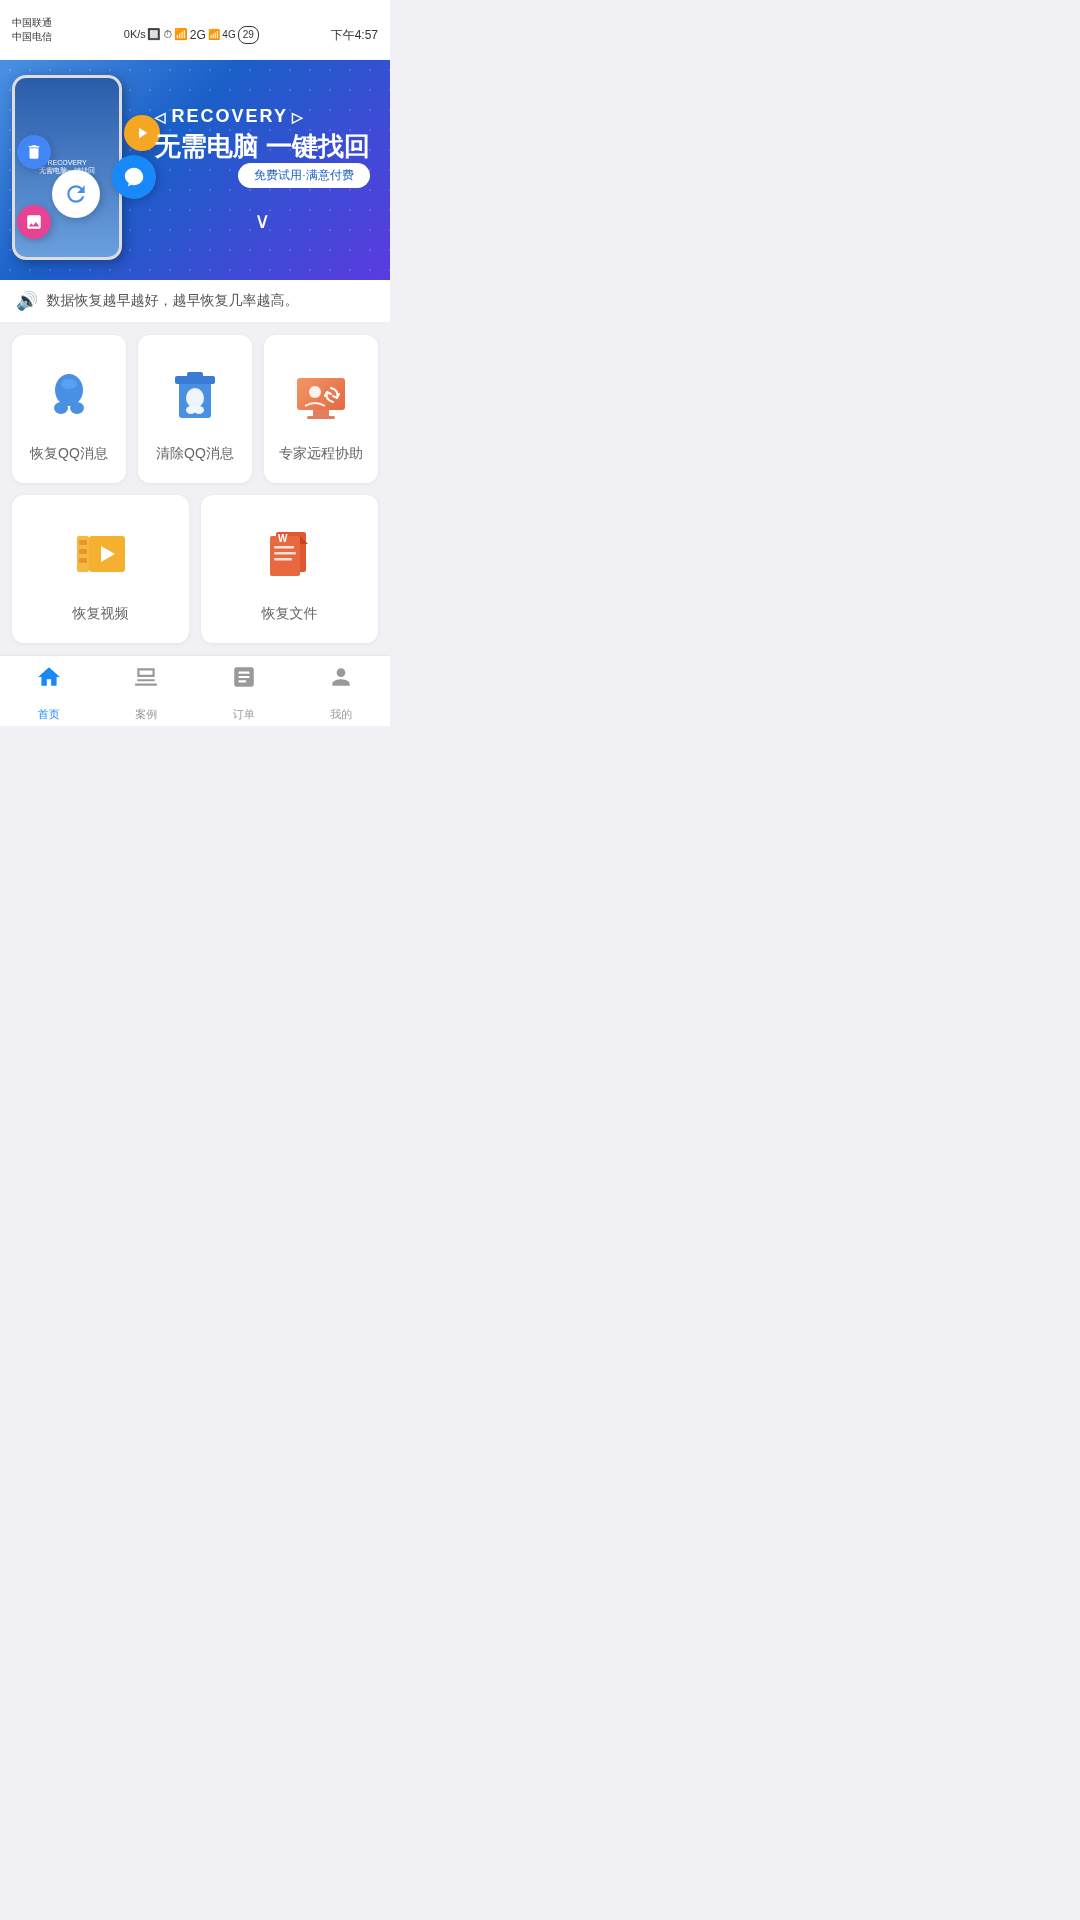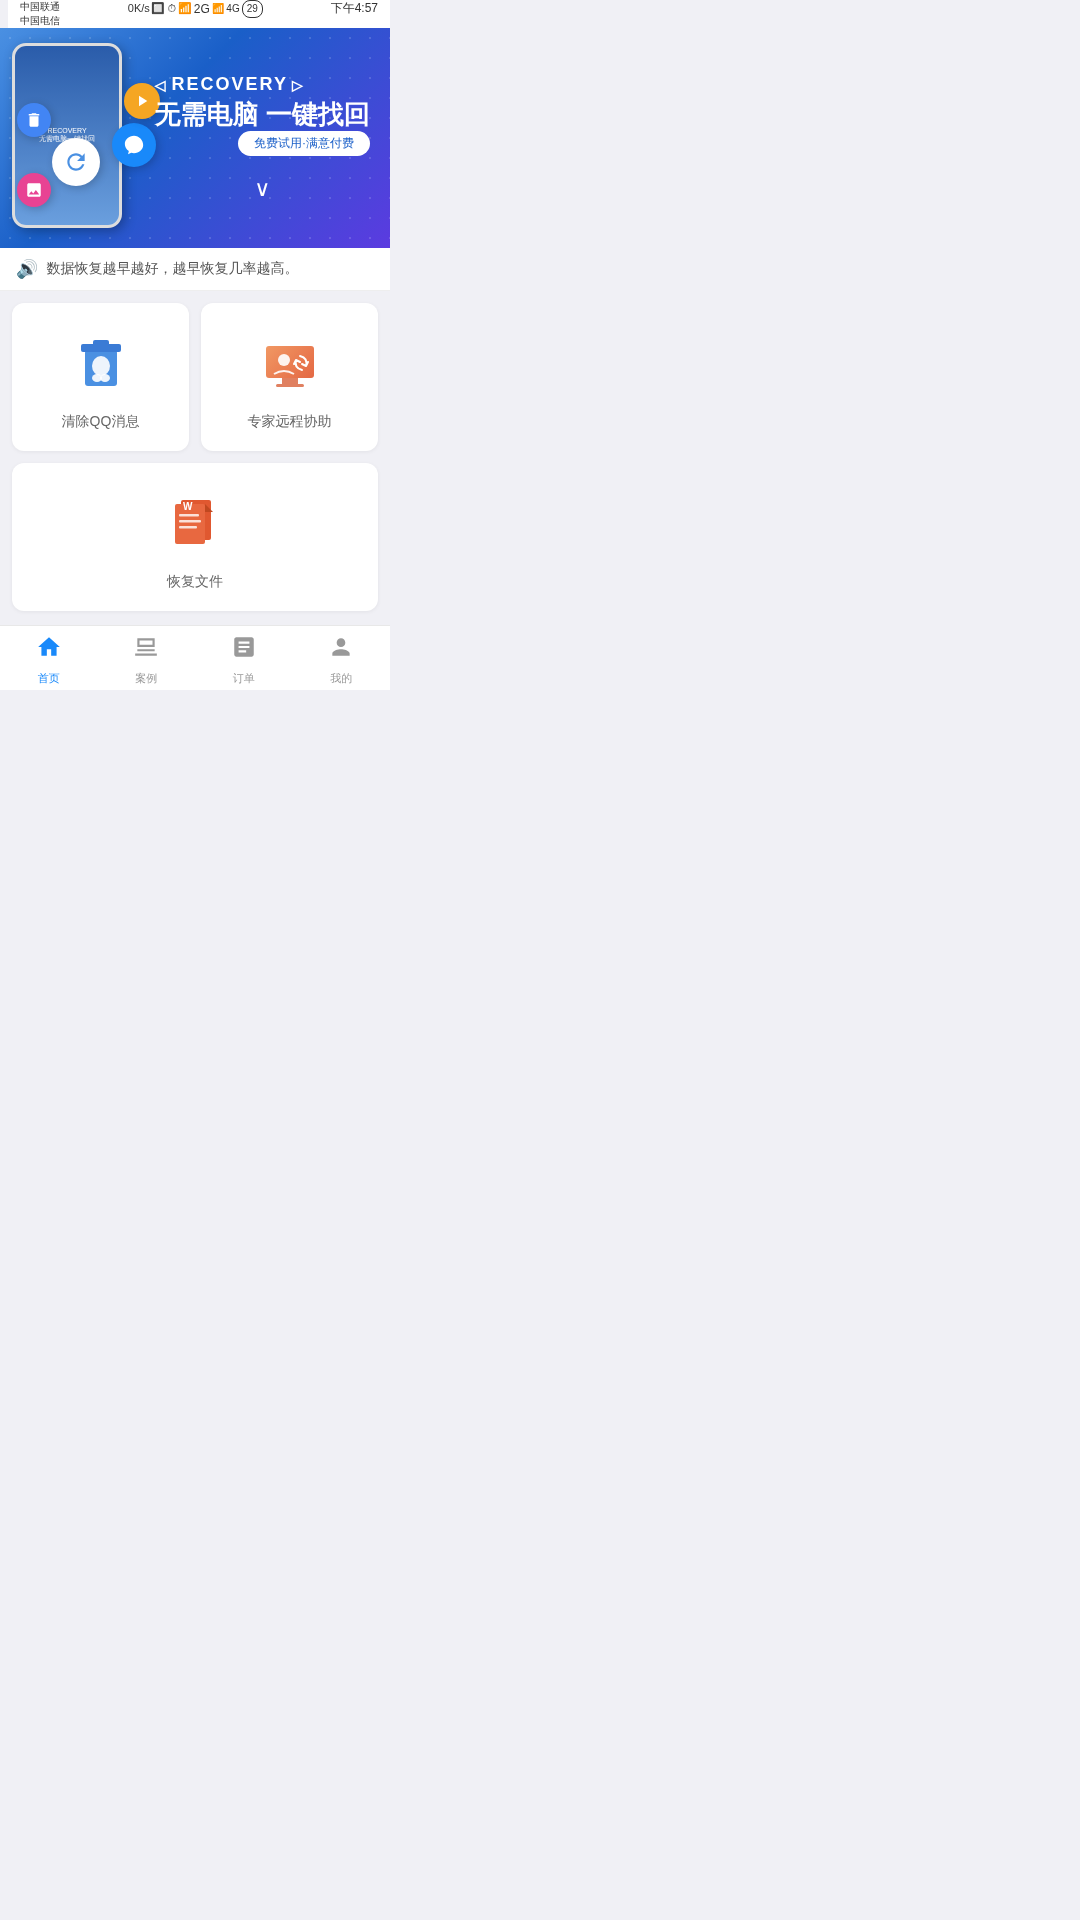--- a/index.html
+++ b/index.html
@@ -11,28 +11,27 @@
       font-family: -apple-system, "PingFang SC", "Helvetica Neue", sans-serif;
       background: #f0f0f5;
       display: flex;
       flex-direction: column;
       overflow-x: hidden;
     }
 
     
     .status-bar {
       background: #fff;
-      padding: 0 12px;
+      padding: 16px 12px;
       display: flex;
       justify-content: space-between;
-      align-items: flex-start;
+      align-items: flex-end;
       font-size: 10px;
       color: #333;
       line-height: 1.4;
-      margin-left: 8px;
     }
     .status-left { display: flex; flex-direction: column; }
     .status-center { font-size: 11px; display: flex; align-items: center; gap: 2px; }
     .status-right { font-size: 12px; font-weight: 500; }
 
     
     .banner {
       width: 100%;
       height: 220px;
       background: linear-gradient(135deg, #4a90e2 0%, #1a5fc8 40%, #5b3be0 100%);
@@ -212,21 +211,21 @@
       background: white;
       border-top: 1px solid #e8e8e8;
       display: flex;
       padding: 8px 0 4px;
     }
     .nav-item {
       flex: 1;
       display: flex;
       flex-direction: column;
       align-items: center;
-      gap: 7px;
+      gap: 13px;
       cursor: pointer;
     }
     .nav-icon {
       font-size: 22px;
       line-height: 1;
     }
     .nav-label {
       font-size: 11px;
     }
     .nav-item.active .nav-icon,
@@ -310,20 +309,31 @@
 
 <div class="notice-bar">
   <span class="notice-icon">🔊</span>
   <span>数据恢复越早越好，越早恢复几率越高。</span>
 </div>
 
 <div class="grid-container">
 
   <div class="grid-row">
 
+    <div class="grid-card">
+      <div class="card-icon-wrap">
+        <svg width="64" height="64" viewBox="0 0 64 64" fill="none">
+          <ellipse cx="32" cy="28" rx="14" ry="16" fill="#4a90e2"></ellipse>
+          <ellipse cx="24" cy="46" rx="7" ry="6" fill="#4a90e2"></ellipse>
+          <ellipse cx="40" cy="46" rx="7" ry="6" fill="#4a90e2"></ellipse>
+          <ellipse cx="32" cy="22" rx="8" ry="5" fill="#5aa0f2"></ellipse>
+        </svg>
+      </div>
+      <span class="card-label">恢复QQ消息</span>
+    </div>
 
     <div class="grid-card">
       <div class="card-icon-wrap">
         <svg width="64" height="64" viewBox="0 0 64 64" fill="none">
 
           <rect x="16" y="20" width="32" height="36" rx="3" fill="#4a90e2"></rect>
           <rect x="12" y="14" width="40" height="8" rx="2" fill="#3a7bd5"></rect>
           <rect x="24" y="10" width="16" height="6" rx="2" fill="#3a7bd5"></rect>
 
           <ellipse cx="32" cy="36" rx="9" ry="10" fill="white" opacity="0.9"></ellipse>
@@ -355,20 +365,36 @@
           </defs>
         </svg>
       </div>
       <span class="card-label">专家远程协助</span>
     </div>
   </div>
 
   <div class="grid-row">
 
 
+    <div class="grid-card">
+      <div class="card-icon-wrap">
+        <svg width="64" height="64" viewBox="0 0 64 64" fill="none">
+
+          <rect x="8" y="14" width="12" height="36" rx="2" fill="#f5b942"></rect>
+          <rect x="10" y="18" width="8" height="5" rx="1" fill="#e6952a"></rect>
+          <rect x="10" y="27" width="8" height="5" rx="1" fill="#e6952a"></rect>
+          <rect x="10" y="36" width="8" height="5" rx="1" fill="#e6952a"></rect>
+
+          <rect x="20" y="14" width="36" height="36" rx="3" fill="#f5b030"></rect>
+
+          <polygon points="32,24 46,32 32,40" fill="white"></polygon>
+        </svg>
+      </div>
+      <span class="card-label">恢复视频</span>
+    </div>
 
     <div class="grid-card">
       <div class="card-icon-wrap">
         <svg width="64" height="64" viewBox="0 0 64 64" fill="none">
 
           <rect x="18" y="10" width="30" height="40" rx="2" fill="#e05830"></rect>
 
           <rect x="12" y="14" width="30" height="40" rx="2" fill="#e86840"></rect>
           <polygon points="42,14 42,22 50,22" fill="#c04820"></polygon>
           <rect x="16" y="24" width="20" height="2.5" rx="1" fill="white" opacity="0.8"></rect>

